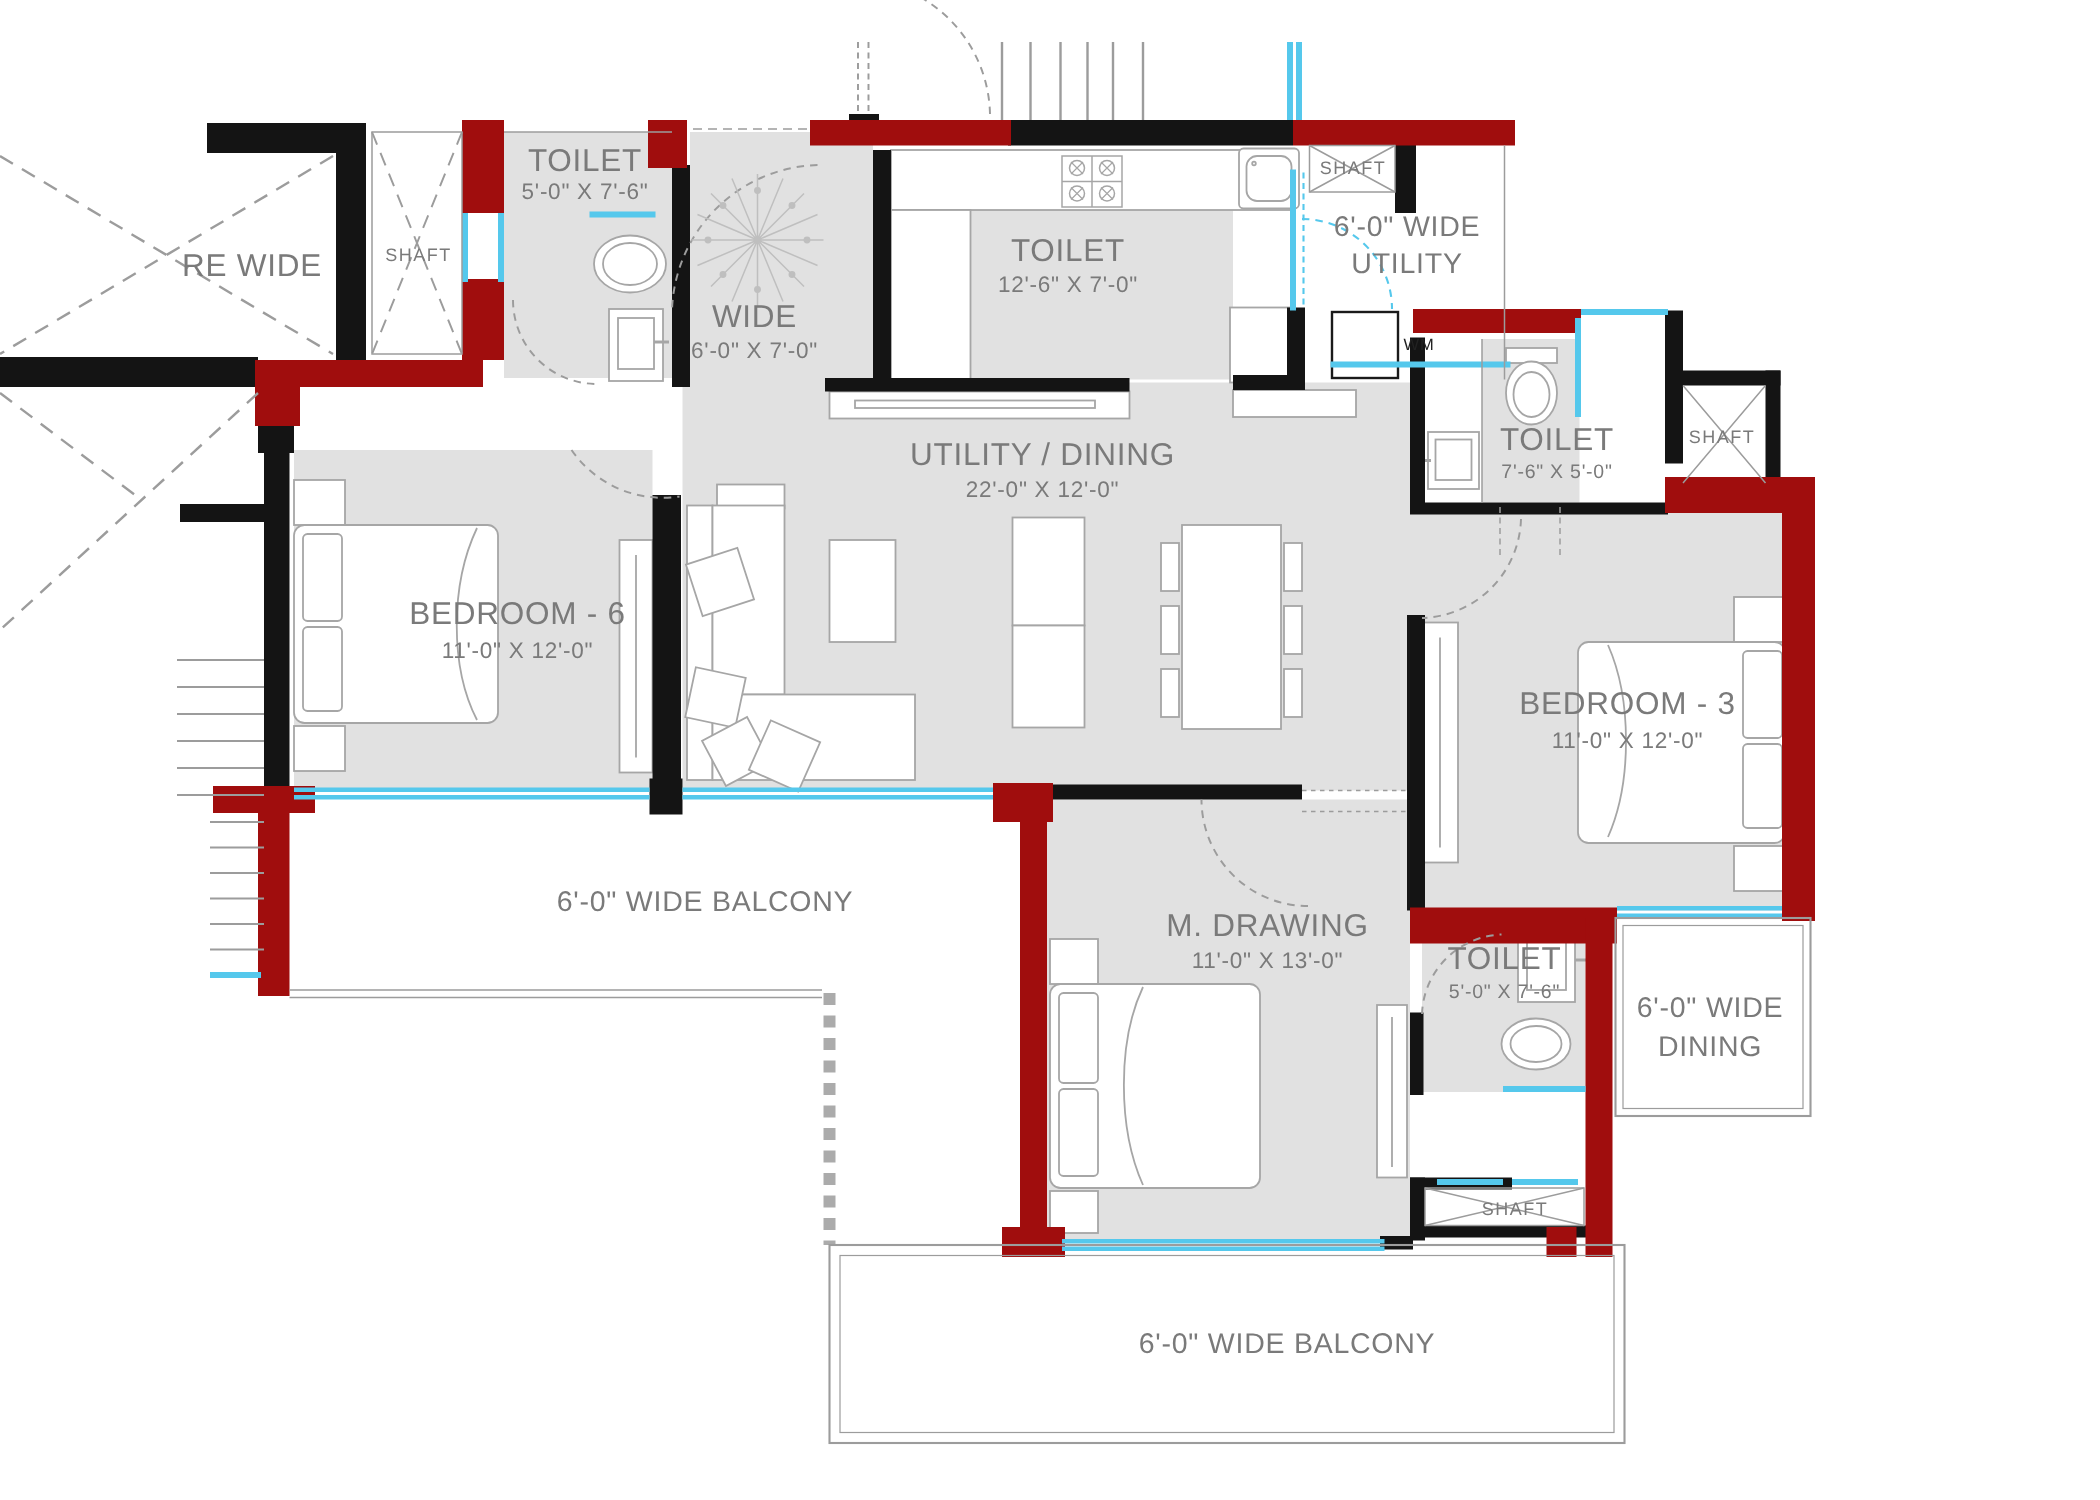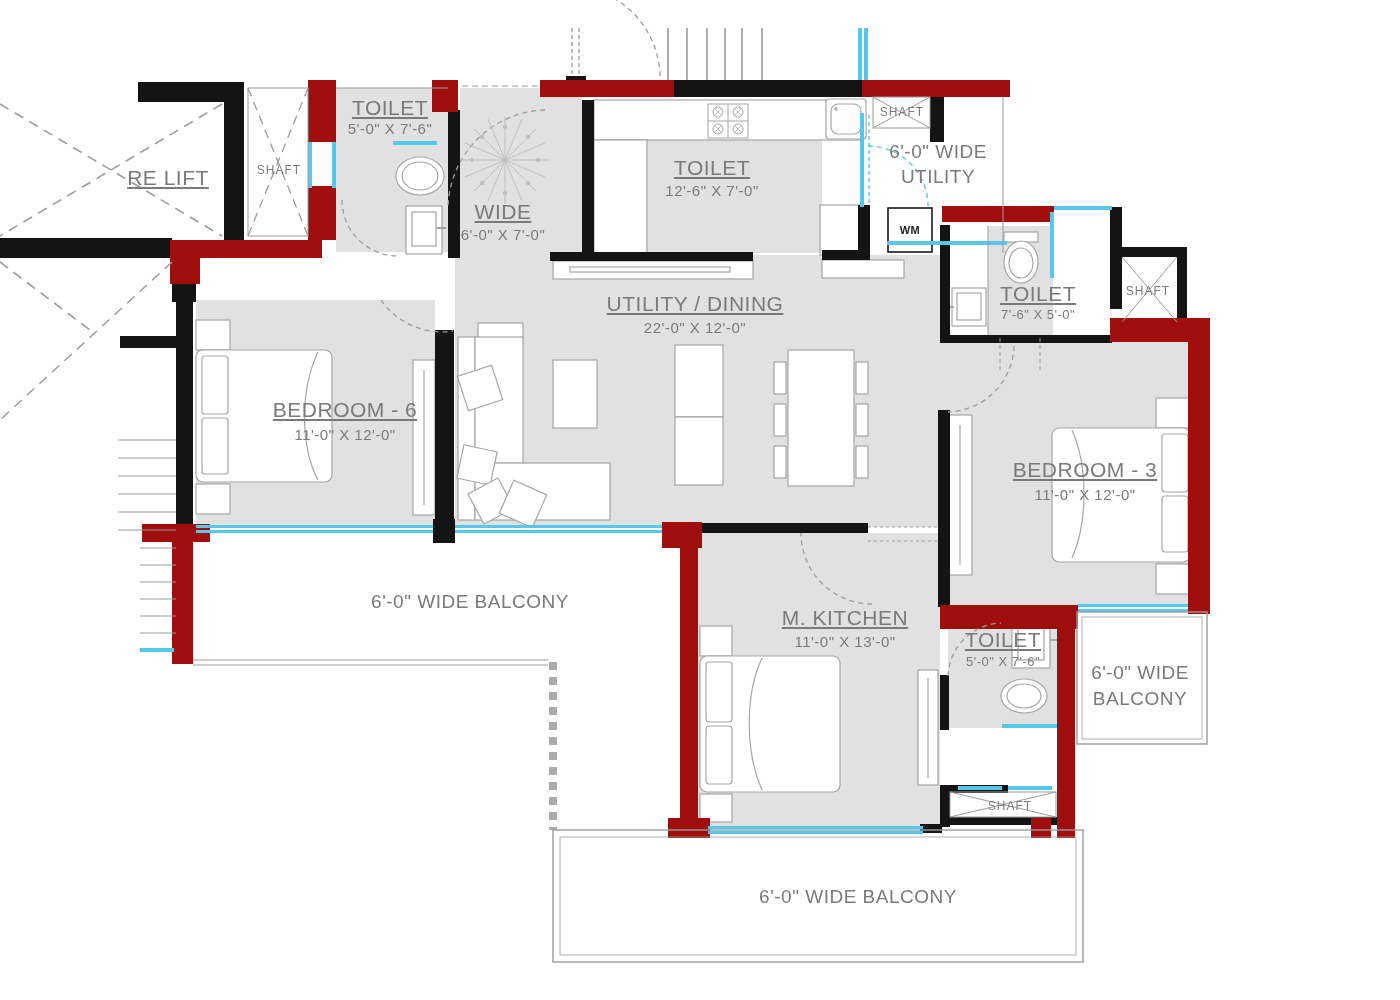--- a/index.html
+++ b/index.html
@@ -1,26 +1,26 @@
 <!DOCTYPE html>
 <html><head>
 <meta charset="utf-8">
 <style>
   html,body{margin:0;padding:0;background:#ffffff;}
   .plan{position:relative;width:1400px;height:1000px;background:#ffffff;overflow:hidden;
         font-family:"Liberation Sans", sans-serif;}
   svg.art{position:absolute;left:0;top:0;}
   .lbl{position:absolute;transform:translate(-50%,-50%);color:#7a7a7a;white-space:nowrap;
        letter-spacing:0.5px;text-align:center;}
-  .rn{font-size:21px;text-decoration:underline;}          
+  .rn{font-size:21px;}          
   .rd{font-size:15px;}          
   .rs{font-size:12px;letter-spacing:1px;} 
   .rb{font-size:19px;}          
   .sm{font-size:13px;}
-  .wm{font-size:11px;font-weight:bold;color:#222;}
+  .wm{font-size:11px;font-weight:normal;color:#222;margin-left:36px;}
 </style>
 </head>
 <body>
 
 <div class="plan">
 
 <svg class="art" width="1400" height="1000" viewBox="0 0 1400 1000">
 
   <g fill="#E1E1E1" stroke="none">
     <rect x="336" y="88" width="112" height="164"></rect>
@@ -300,21 +300,21 @@
         <circle cx="528" cy="183" r="1.8"></circle>
     <circle cx="505" cy="193" r="1.8"></circle>
         <circle cx="482" cy="183" r="1.8"></circle>
     <circle cx="472" cy="160" r="1.8"></circle>
         <circle cx="482" cy="137" r="1.8"></circle>
     <circle cx="505" cy="127" r="1.8"></circle>
         <circle cx="528" cy="137" r="1.8"></circle>
   </g>
 </svg>
 
-  <div class="lbl rn" style="left:168px;top:178px">RE LIFT</div>
+  <div class="lbl rn" style="left:168px;top:178px">RE WIDE</div>
   <div class="lbl rs" style="left:279px;top:170px">SHAFT</div>
 
   <div class="lbl rn" style="left:390px;top:108px">TOILET</div>
   <div class="lbl rd" style="left:390px;top:128px">5'-0" X 7'-6"</div>
 
   <div class="lbl rn" style="left:503px;top:212px">WIDE</div>
   <div class="lbl rd" style="left:503px;top:234px">6'-0" X 7'-0"</div>
 
   <div class="lbl rn" style="left:712px;top:168px">TOILET</div>
   <div class="lbl rd" style="left:712px;top:190px">12'-6" X 7'-0"</div>
@@ -331,27 +331,27 @@
   <div class="lbl rs" style="left:1148px;top:291px">SHAFT</div>
 
   <div class="lbl rn" style="left:345px;top:410px">BEDROOM - 6</div>
   <div class="lbl rd" style="left:345px;top:434px">11'-0" X 12'-0"</div>
 
   <div class="lbl rn" style="left:1085px;top:470px">BEDROOM - 3</div>
   <div class="lbl rd" style="left:1085px;top:494px">11'-0" X 12'-0"</div>
 
   <div class="lbl rb" style="left:470px;top:602px">6'-0" WIDE BALCONY</div>
 
-  <div class="lbl rn" style="left:845px;top:618px">M. KITCHEN</div>
+  <div class="lbl rn" style="left:845px;top:618px">M. DRAWING</div>
   <div class="lbl rd" style="left:845px;top:641px">11'-0" X 13'-0"</div>
 
   <div class="lbl rn" style="left:1003px;top:640px">TOILET</div>
   <div class="lbl sm" style="left:1003px;top:661px">5'-0" X 7'-6"</div>
 
   <div class="lbl rb" style="left:1140px;top:673px">6'-0" WIDE</div>
-  <div class="lbl rb" style="left:1140px;top:699px">BALCONY</div>
+  <div class="lbl rb" style="left:1140px;top:699px">DINING</div>
 
   <div class="lbl rs" style="left:1010px;top:806px">SHAFT</div>
 
   <div class="lbl rb" style="left:858px;top:897px">6'-0" WIDE BALCONY</div>
 
   <div class="lbl wm" style="left:910px;top:230px">WM</div>
 </div>
 
 </body></html>

